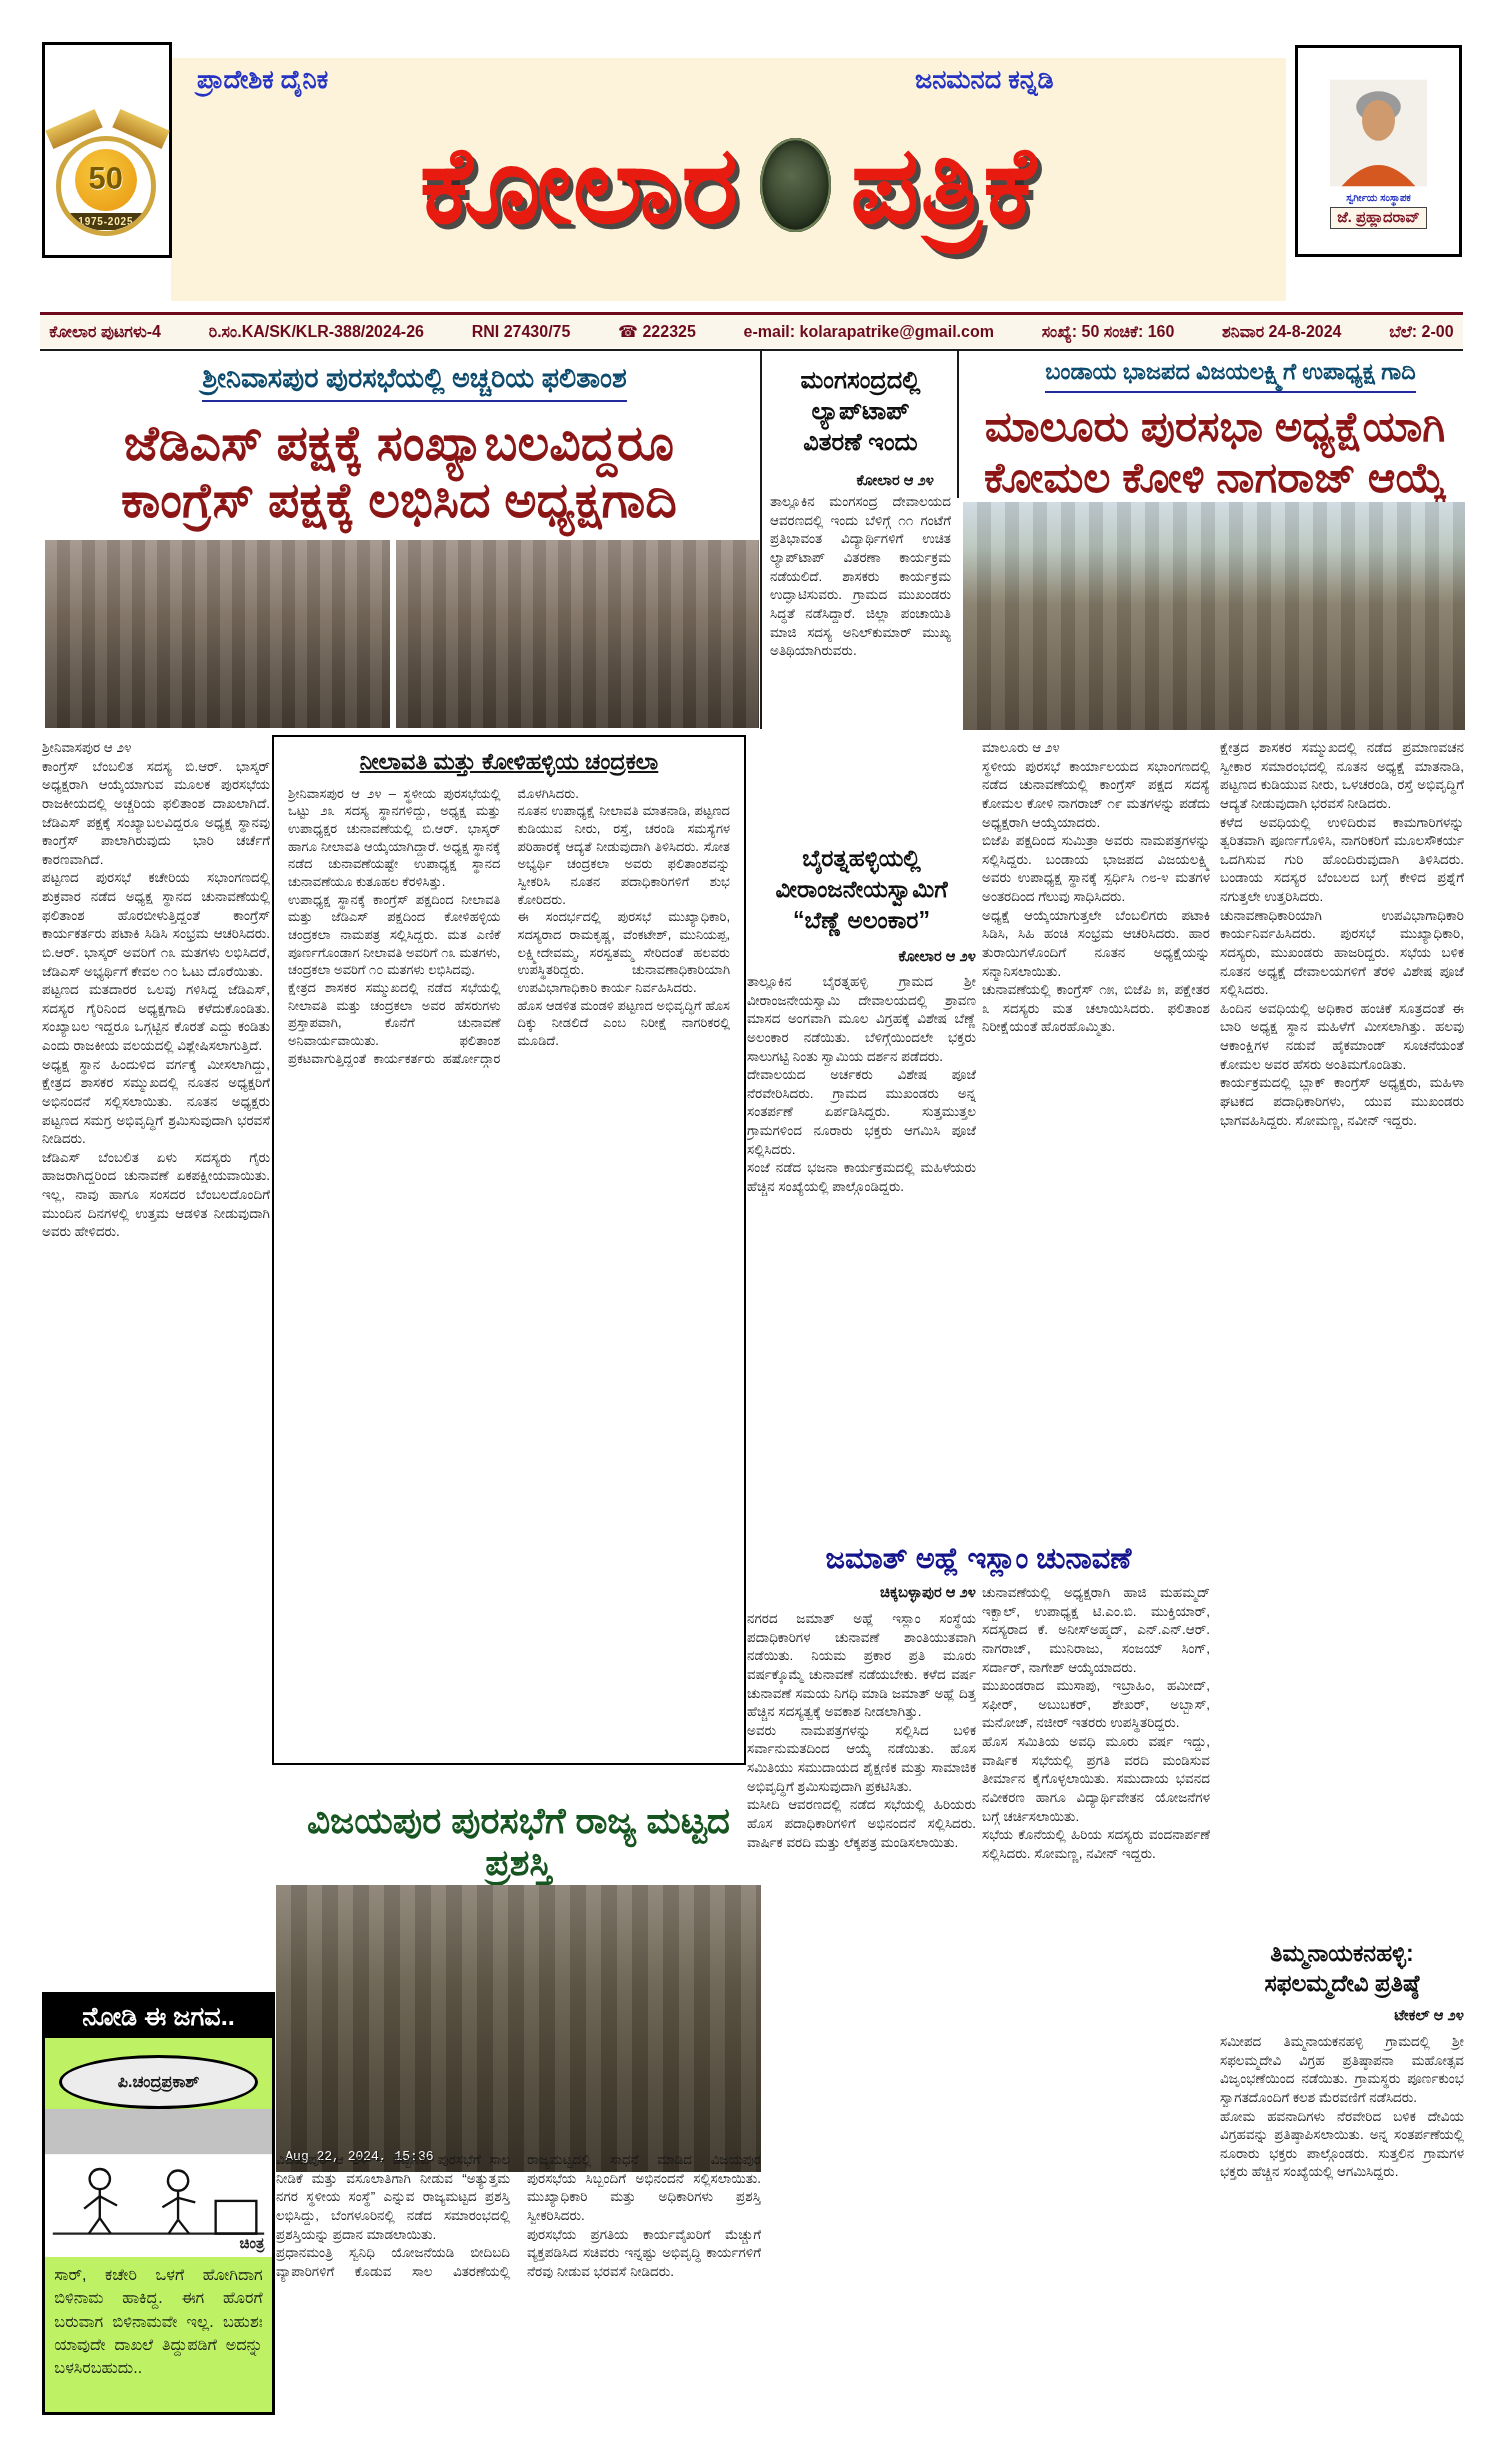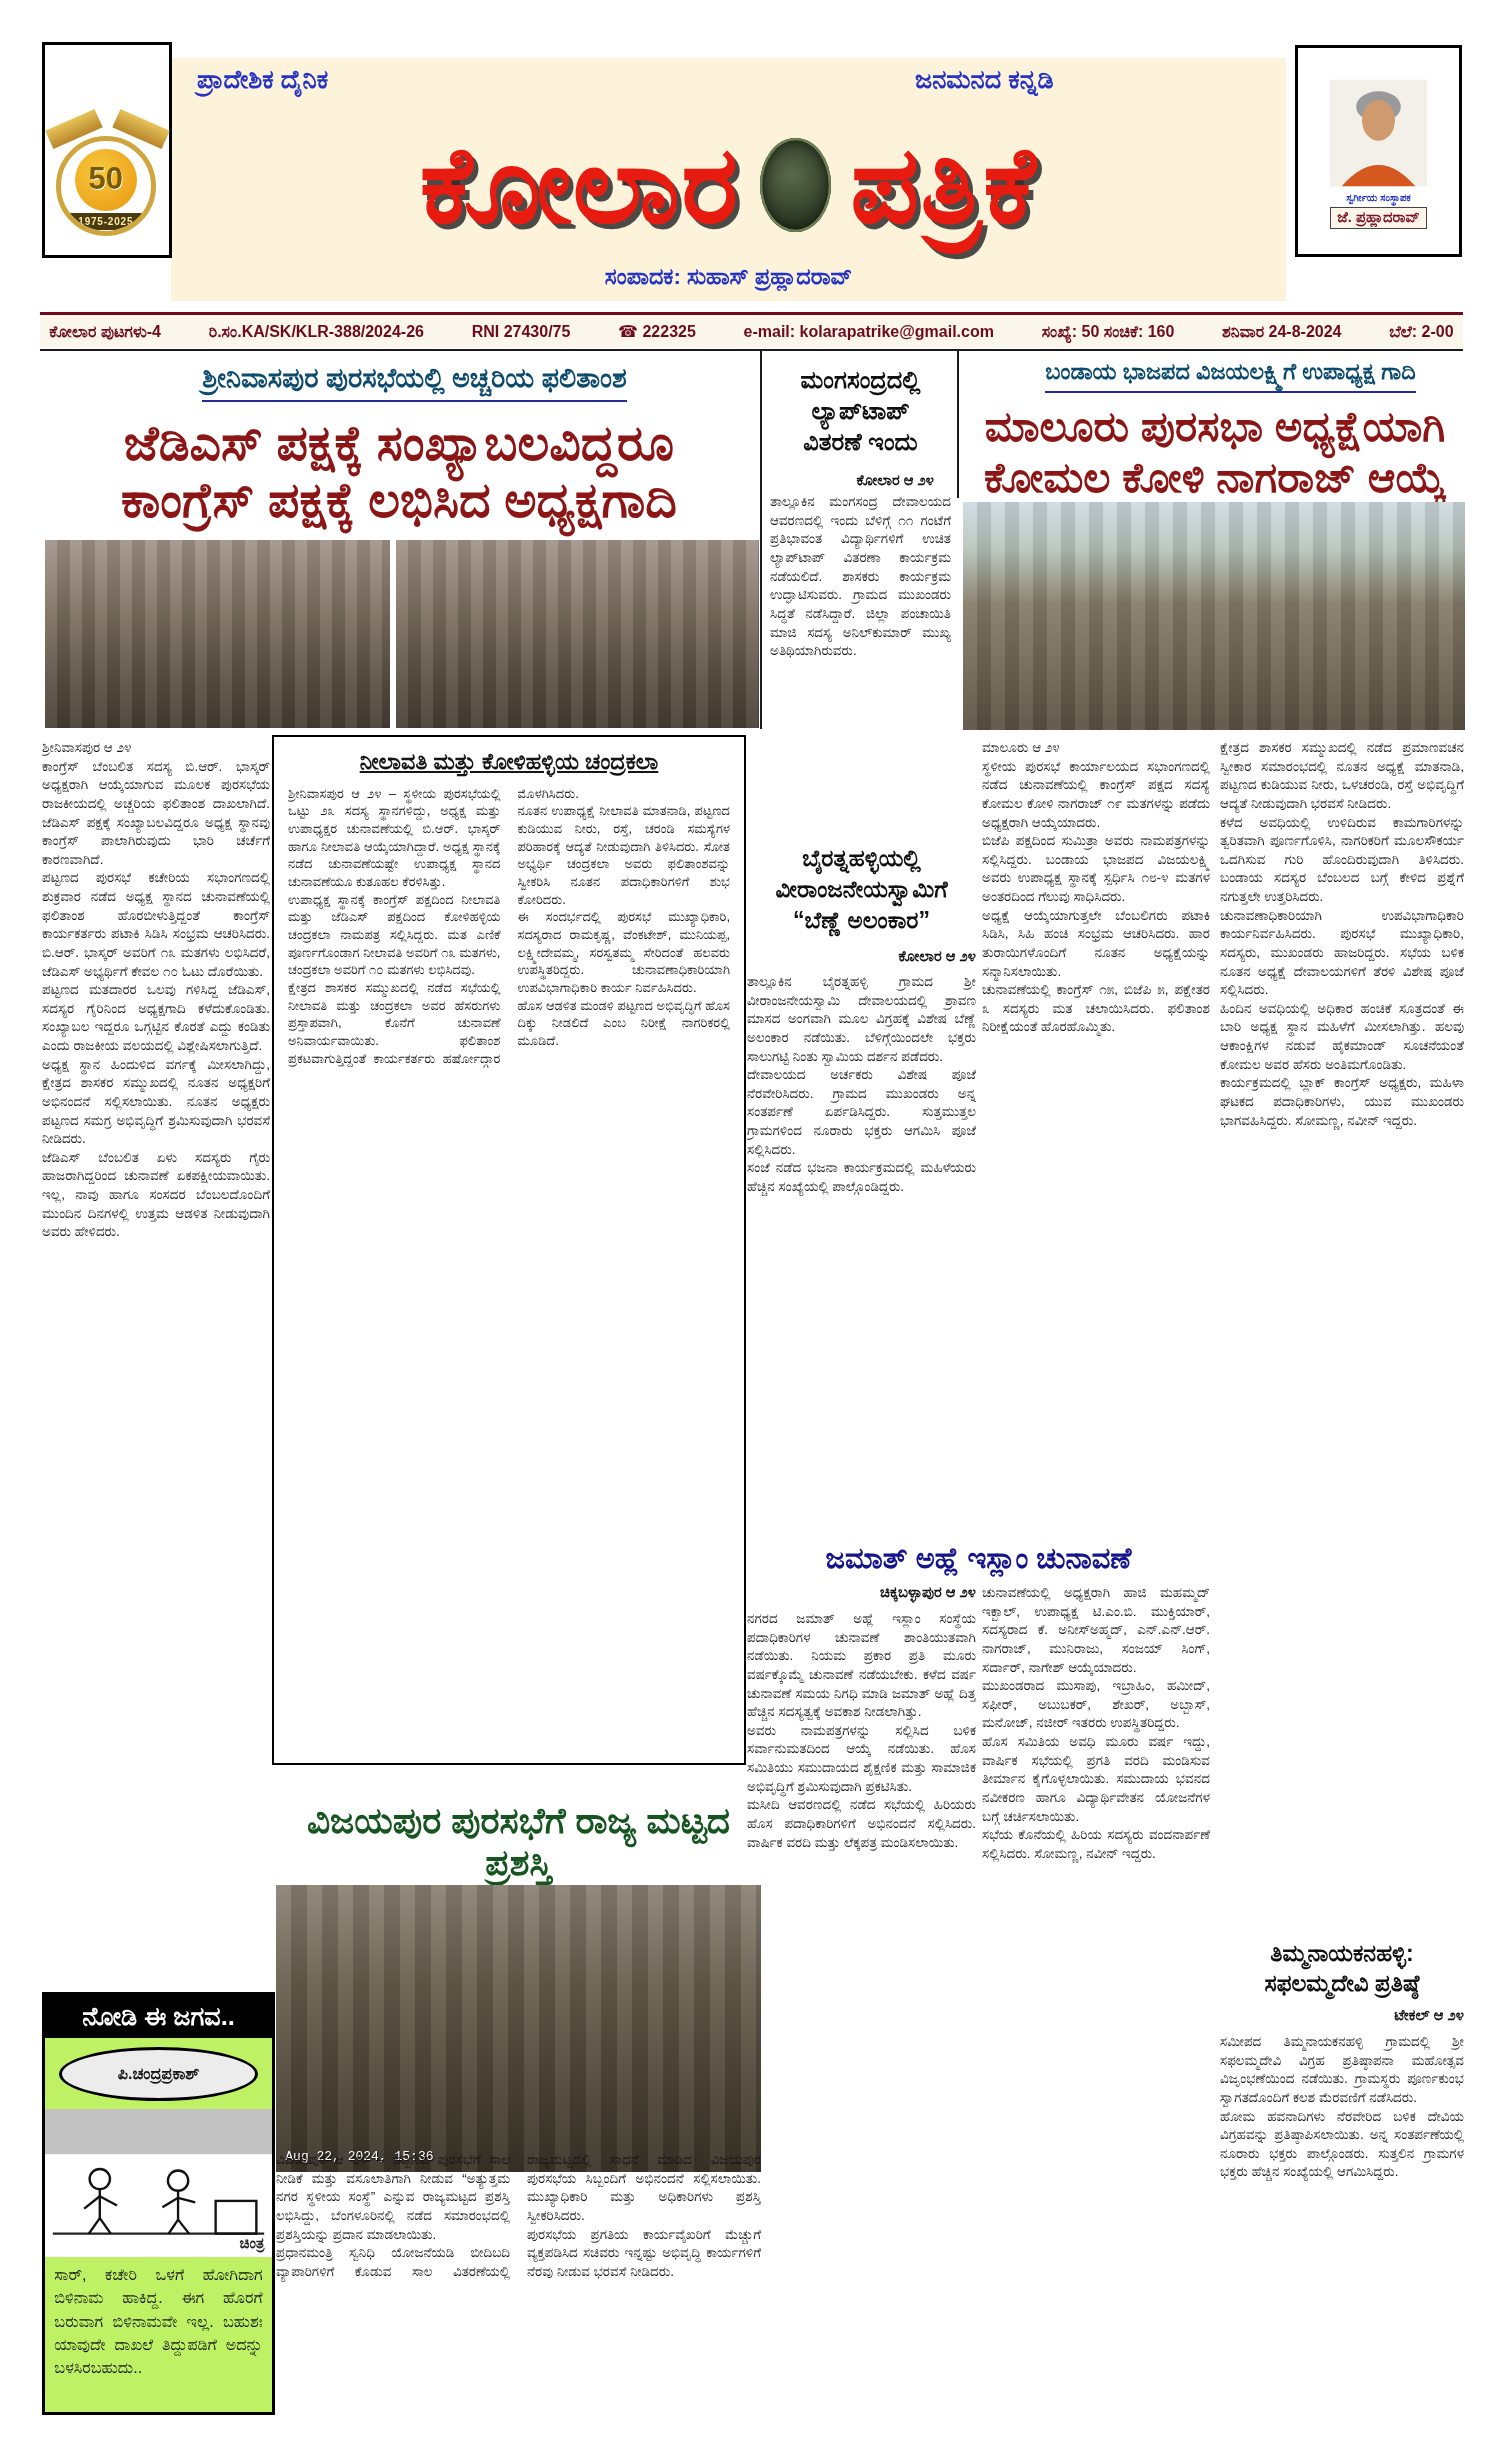--- a/index.html
+++ b/index.html
@@ -66,21 +66,21 @@
 
   
   .boxed{left:272px;top:735px;width:474px;height:1030px;border:2.3px solid #000;box-sizing:border-box;padding:12.4px 14px;background:#fff;}
   .boxed-title{font-size:22.4px;font-weight:bold;text-align:center;text-decoration:underline;margin-bottom:9.3px;}
   .boxed-body{column-count:2;column-gap:17px;font-size:13px;line-height:1.36;text-align:justify;white-space:pre-line;height:949px;overflow:hidden;}
   .two-col{column-count:2;column-gap:17px;}
 
   
   .cartoon-box{left:42px;top:1992px;width:233px;height:423px;border:3.9px solid #000;box-sizing:border-box;background:#bef264;}
   .cartoon-head{background:#000;color:#fff;font-size:25.5px;font-weight:bold;text-align:center;height:43px;line-height:43px;}
-  .oval-row{height:71px;display:flex;align-items:center;justify-content:center;}
+  .oval-row{height:71px;display:flex;align-items:flex-end;justify-content:center;}
   .oval{width:193px;height:48px;border:3.1px solid #000;border-radius:50%;background:#ececec;
         display:flex;align-items:center;justify-content:center;font-size:16px;font-weight:bold;}
   .cartoon-area{position:relative;height:148px;background:#fff;}
   .cartoon-sig{position:absolute;right:7.7px;bottom:4.6px;font-size:14.7px;font-weight:bold;color:#222;}
   .cartoon-caption{font-size:16px;line-height:1.45;text-align:justify;padding:6.2px 9.3px;white-space:pre-line;}
 </style>
 </head>
 <body>
 
 <div class="page">
@@ -99,21 +99,20 @@
 
   <div class="abs tagline" style="left:197px;top:65px;">ಪ್ರಾದೇಶಿಕ ದೈನಿಕ</div>
   <div class="abs tagline" style="left:915px;top:65px;">ಜನಮನದ ಕನ್ನಡಿ</div>
 
   <div class="abs title-row">
     <span class="title-word">ಕೋಲಾರ</span>
     <span class="coin"></span>
     <span class="title-word">ಪತ್ರಿಕೆ</span>
   </div>
 
-  <div class="abs editor-line">ಸಂಪಾದಕ: ಸುಹಾಸ್ ಪ್ರಹ್ಲಾದರಾವ್</div>
 
   <div class="abs editor-box">
     <svg width="97" height="108" viewBox="0 0 100 110">
       <rect width="100" height="110" fill="#f3f0ea"></rect>
       <ellipse cx="50" cy="28" rx="23" ry="16" fill="#9a9a9a"></ellipse>
       <ellipse cx="50" cy="42" rx="17" ry="21" fill="#cf9a6e"></ellipse>
       <path d="M12,110 Q50,66 88,110 Z" fill="#d4581f"></path>
     </svg>
     <div class="founder-label">ಸ್ವರ್ಗೀಯ ಸಂಸ್ಥಾಪಕ</div>
     <div class="founder-name">ಜೆ. ಪ್ರಹ್ಲಾದರಾವ್</div>

